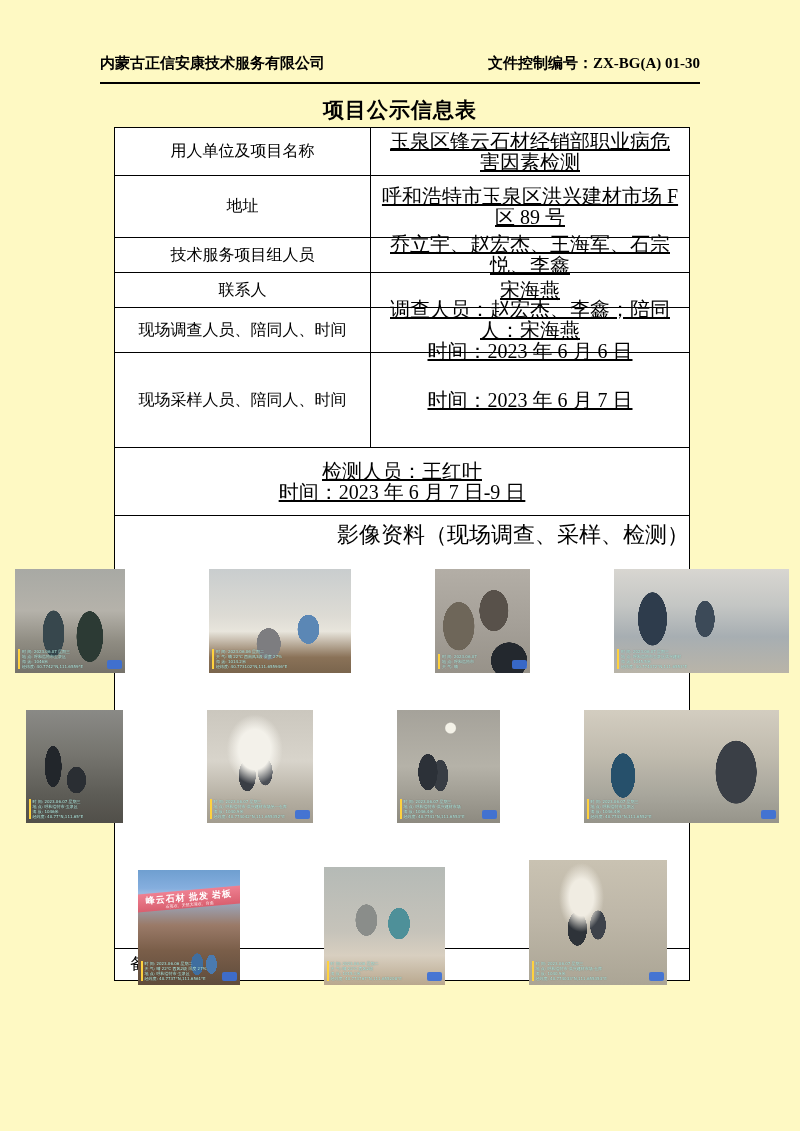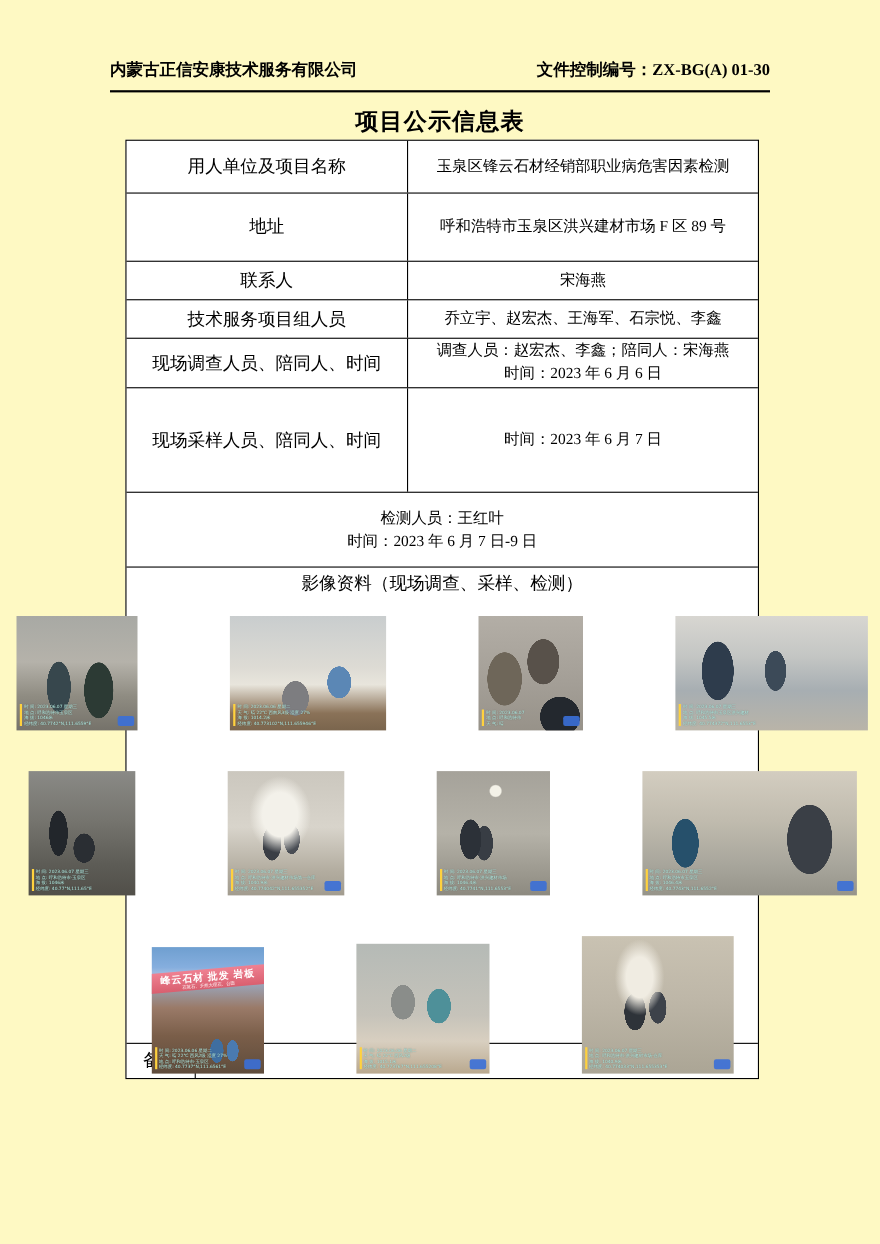--- a/index.html
+++ b/index.html
@@ -8,24 +8,24 @@
 
   
   .hdr{position:absolute;left:100px;top:54px;width:600px;display:flex;justify-content:space-between;align-items:baseline;font-weight:bold;font-size:15px;padding-bottom:9px;border-bottom:2px solid #000;}
   .doc-title{position:absolute;left:0;top:96px;width:800px;text-align:center;font-size:21px;font-weight:bold;letter-spacing:1px;}
 
   
   .tbl{position:absolute;left:114px;top:127px;width:576px;border:1px solid #000;box-sizing:border-box;background:#fff;}
   .trow{display:flex;border-bottom:1px solid #000;box-sizing:border-box;}
   .trow.last{border-bottom:none;}
   .cl{width:256px;border-right:1px solid #000;display:flex;align-items:center;justify-content:center;font-size:16px;box-sizing:border-box;padding:0 6px;}
-  .cv{flex:1;display:flex;flex-direction:column;align-items:center;justify-content:center;text-align:center;font-size:14px;line-height:21px;padding:2px 10px;box-sizing:border-box;}
+  .cv{flex:1;display:flex;flex-direction:column;align-items:center;justify-content:center;text-align:center;font-size:20px;line-height:21px;padding:2px 10px;box-sizing:border-box;text-decoration:underline;}
   .h48{height:48px}.h62{height:62px}.h35{height:35px}.h45{height:45px}.h95{height:95px}.h68{height:68px}
   .media-cell{height:432px;box-sizing:border-box;display:block;}
-  .media-hdr{text-align:center;font-size:16px;padding:4px 0 2px;}
+  .media-hdr{text-align:right;font-size:22px;padding:4px 0 2px;}
   .remark-row{height:31px;}
   .remark-row .rl{width:63px;border-right:1px solid #000;display:flex;align-items:center;justify-content:center;font-size:16px;box-sizing:border-box;}
   .remark-row .rv{flex:1;}
 
   
   .prow{display:flex;justify-content:center;align-items:flex-end;gap:4px;}
   .prow1{margin-top:1px;}
   .prow2{margin-top:5px;}
   .prow3{margin-top:5px;}
   .photo{position:relative;overflow:hidden;flex:0 0 auto;}
@@ -104,27 +104,27 @@
       <div class="cl">用人单位及项目名称</div>
       <div class="cv">玉泉区锋云石材经销部职业病危害因素检测</div>
     </div>
 
     <div class="trow h62">
       <div class="cl">地址</div>
       <div class="cv">呼和浩特市玉泉区洪兴建材市场 F 区 89 号</div>
     </div>
 
     <div class="trow h35">
+      <div class="cl">技术服务项目组人员</div>
+      <div class="cv">乔立宇、赵宏杰、王海军、石宗悦、李鑫</div>
+    </div>
+
+    <div class="trow h35">
       <div class="cl">联系人</div>
       <div class="cv">宋海燕</div>
-    </div>
-
-    <div class="trow h35">
-      <div class="cl">技术服务项目组人员</div>
-      <div class="cv">乔立宇、赵宏杰、王海军、石宗悦、李鑫</div>
     </div>
 
     <div class="trow h45">
       <div class="cl">现场调查人员、陪同人、时间</div>
       <div class="cv">
         <div>调查人员：赵宏杰、李鑫；陪同人：宋海燕</div>
         <div>时间：2023 年 6 月 6 日</div>
       </div>
     </div>
 

